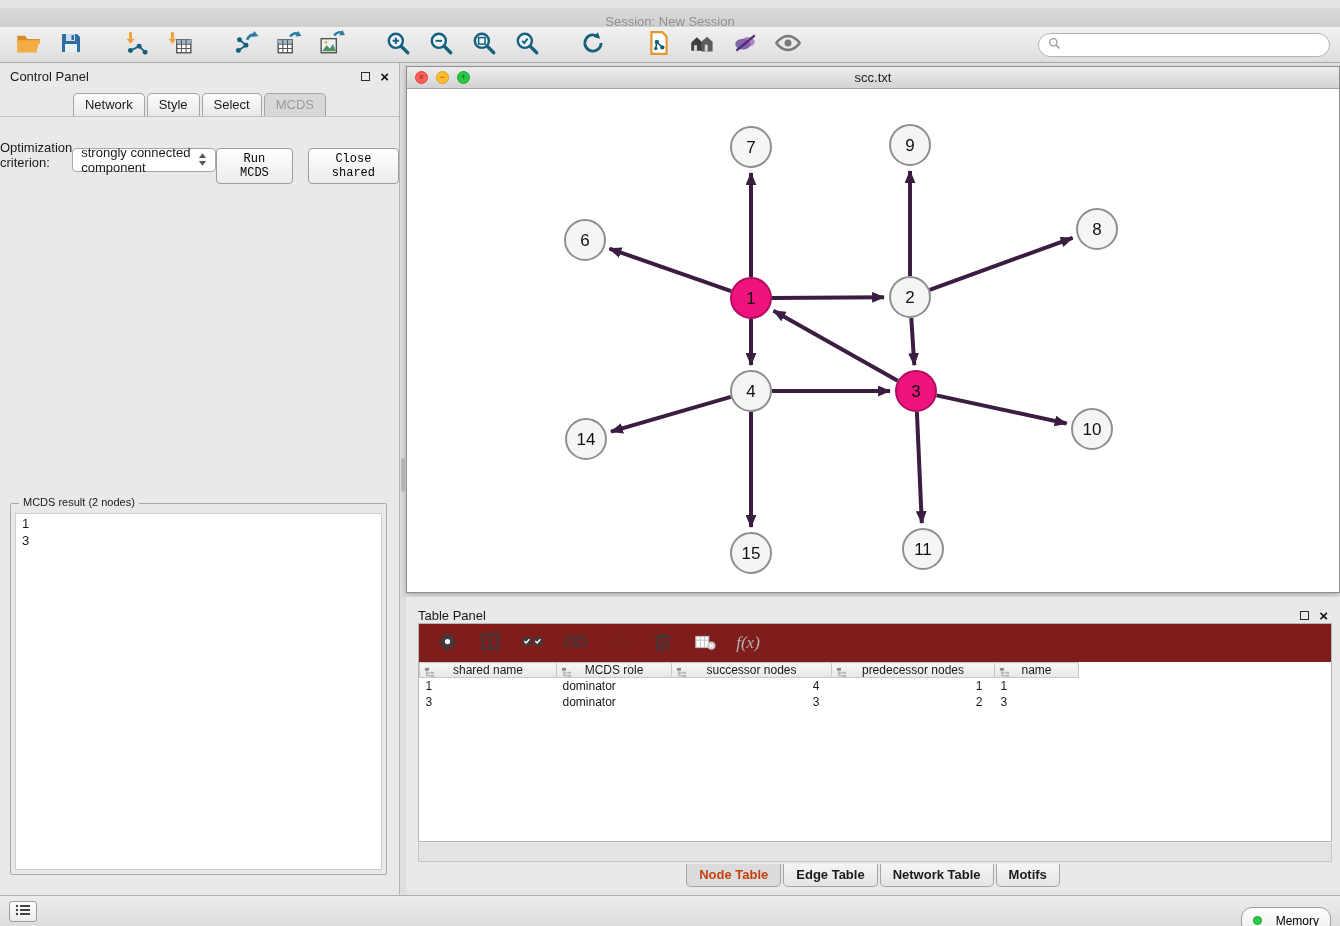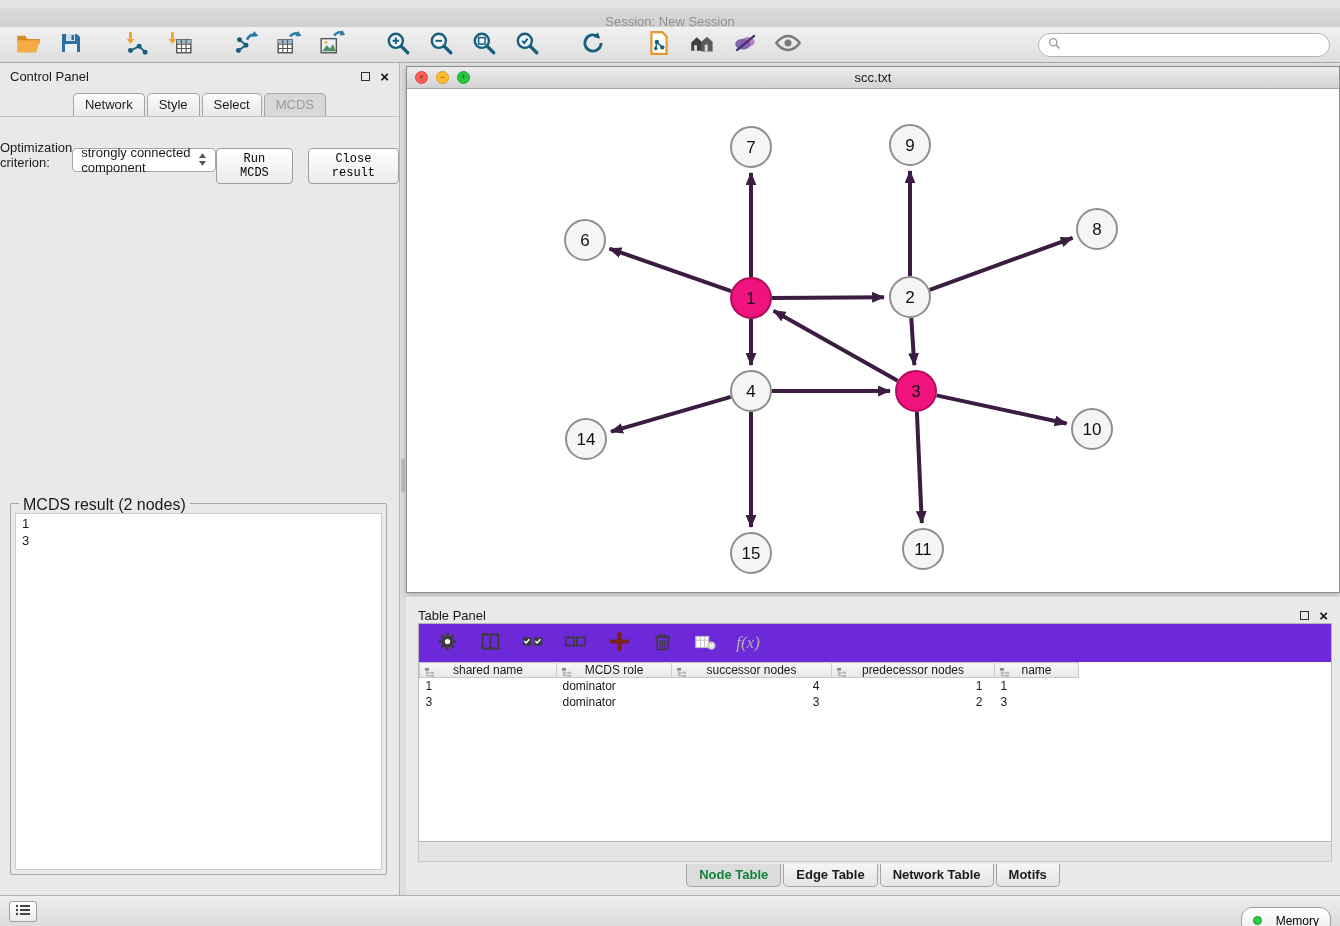--- a/index.html
+++ b/index.html
@@ -39,21 +39,21 @@
   .cp-content{display:flex;flex-direction:row;align-items:center;padding-top:18px;}
   .opt-label{font-size:13px;margin-bottom:10px;}
   .select-box{width:312px;height:24px;background:#fff;border:1px solid #a8a8a8;border-radius:4px;
     display:flex;align-items:center;padding:0 8px;font-size:13px;}
   .sel-arrows{margin-left:auto;display:flex;align-items:center;}
   .cp-buttons{display:flex;gap:15px;margin-top:13px;}
   .btn{padding:3px 23px;font-size:12px;background:linear-gradient(#ffffff,#ebebeb);
     border:1px solid #9e9e9e;border-radius:4px;font-family:Liberation Mono, monospace;cursor:default;}
   .result-group{position:absolute;left:10px;right:12px;top:440px;bottom:20px;
     border:1px solid #a8a8a8;border-radius:2px;}
-  .result-legend{position:absolute;top:-8px;left:8px;background:#e9e9e9;padding:0 4px;font-size:16px;}
+  .result-legend{position:absolute;top:-8px;left:8px;background:#e9e9e9;padding:0 4px;font-size:11px;}
   .result-box{position:absolute;left:4px;right:4px;top:9px;bottom:4px;background:#fff;
     border:1px solid #cfcfcf;font-size:13px;line-height:17px;padding:1px 6px;overflow:hidden;}
 
   .v-splitter{position:absolute;left:400px;top:63px;width:6px;height:832px;background:#dedede;}
   .v-splitter .thumb{position:absolute;top:395px;left:1px;width:4px;height:34px;background:#bdbdbd;border-radius:2px;}
 
   
   .network-window{position:absolute;left:406px;top:66px;width:934px;height:527px;
     background:#fff;border:1px solid #8e8e8e;box-shadow:0 2px 6px rgba(0,0,0,.25);}
   .nw-titlebar{height:22px;background:linear-gradient(#ededed,#d3d3d3);border-bottom:1px solid #a5a5a5;
@@ -66,37 +66,37 @@
   .light.green{background:#28c840;border:1px solid #1da331;}
   .nw-canvas{position:relative;width:100%;height:503px;background:#fff;overflow:hidden;}
   svg.network{width:932px;height:503px;display:block;}
   svg.network text{font-family:"Liberation Sans",sans-serif;}
 
   
   .table-panel{position:absolute;left:406px;top:597px;width:934px;height:293px;background:#e9e9e9;}
   .tp-header{height:26px;display:flex;align-items:flex-end;padding:0 12px;font-size:13px;}
   .tp-content{position:absolute;left:12px;right:8px;top:26px;bottom:48px;background:#fff;
     border:1px solid #b5b5b5;display:flex;flex-direction:column;overflow:hidden;}
-  .tp-toolbar{height:38px;display:flex;align-items:center;gap:15px;padding:0 14px;background:#6d28d9;flex:0 0 auto;}
+  .tp-toolbar{height:38px;display:flex;align-items:center;gap:15px;padding:0 14px;background:#7f1d1d;flex:0 0 auto;}
   .tp-tbtn{border:none;background:transparent;display:flex;align-items:center;justify-content:center;
     width:28px;height:28px;cursor:default;}
   .fx-label{font-family:"Liberation Serif",serif;font-style:italic;color:#b3b3b3;font-size:17px;}
   .tp-table-wrap{flex:1;background:#fff;overflow:hidden;}
   table.ntable{border-collapse:collapse;table-layout:fixed;font-size:12px;}
   .ntable th{position:relative;background:linear-gradient(#f7f7f7,#e7e7e7);border:1px solid #c9c9c9;
     font-weight:normal;font-size:12px;height:14px;text-align:center;padding:0 20px;}
   .hdr-ic{position:absolute;left:4px;top:4px;}
   .ntable td{height:16px;padding:0 6px;background:#fff;}
   .ntable td.num{text-align:right;padding-right:12px;}
   .tp-scroll{position:absolute;left:12px;right:8px;bottom:28px;height:19px;background:#e3e3e3;
     border:1px solid #c6c6c6;border-top:none;}
   .tp-tabs{position:absolute;left:0;right:0;bottom:3px;display:flex;justify-content:center;}
   .tp-tab{padding:3px 12px 4px;font-size:13px;font-weight:bold;border:1px solid #a5a5a5;border-top:none;
     border-radius:0 0 5px 5px;background:linear-gradient(#f5f5f5,#e4e4e4);margin:0 1px;cursor:default;}
-  .tp-tab.active{background:#dcdcdc;color:#15803d;}
+  .tp-tab.active{background:#dcdcdc;color:#c2410c;}
 
   
   .statusbar{position:absolute;left:0;bottom:0;width:100%;height:31px;
     background:linear-gradient(#ededed,#dcdcdc);border-top:1px solid #b0b0b0;
     display:flex;align-items:center;padding:0 9px;}
   .menu-btn{width:28px;height:21px;border:1px solid #9e9e9e;border-radius:3px;
     background:linear-gradient(#ffffff,#ececec);display:flex;align-items:center;justify-content:center;cursor:default;}
   .memory-btn{margin-left:auto;height:28px;border:1px solid #9e9e9e;border-radius:11px;
     background:linear-gradient(#ffffff,#ececec);display:flex;align-items:center;gap:14px;padding:0 11px;
     font-size:12px;font-family:"Liberation Sans",sans-serif;cursor:default;margin-top:19px;}
@@ -273,21 +273,21 @@
         <span>strongly connected component</span>
         <span class="sel-arrows">
             <svg viewBox="0 0 10 16" width="9" height="15">
               <polygon points="5,1 9,6.2 1,6.2" fill="#555"></polygon>
               <polygon points="5,15 9,9.8 1,9.8" fill="#555"></polygon>
             </svg>
           </span>
       </div>
       <div class="cp-buttons">
         <button class="btn">Run MCDS</button>
-        <button class="btn">Close result</button>
+        <button class="btn">Close shared</button>
       </div>
     </div>
     <div class="result-group">
       <span class="result-legend">MCDS result (2 nodes)</span>
       <div class="result-box">
           <div class="result-line">1</div>
           <div class="result-line">3</div>
         </div>
     </div>
   </div>

